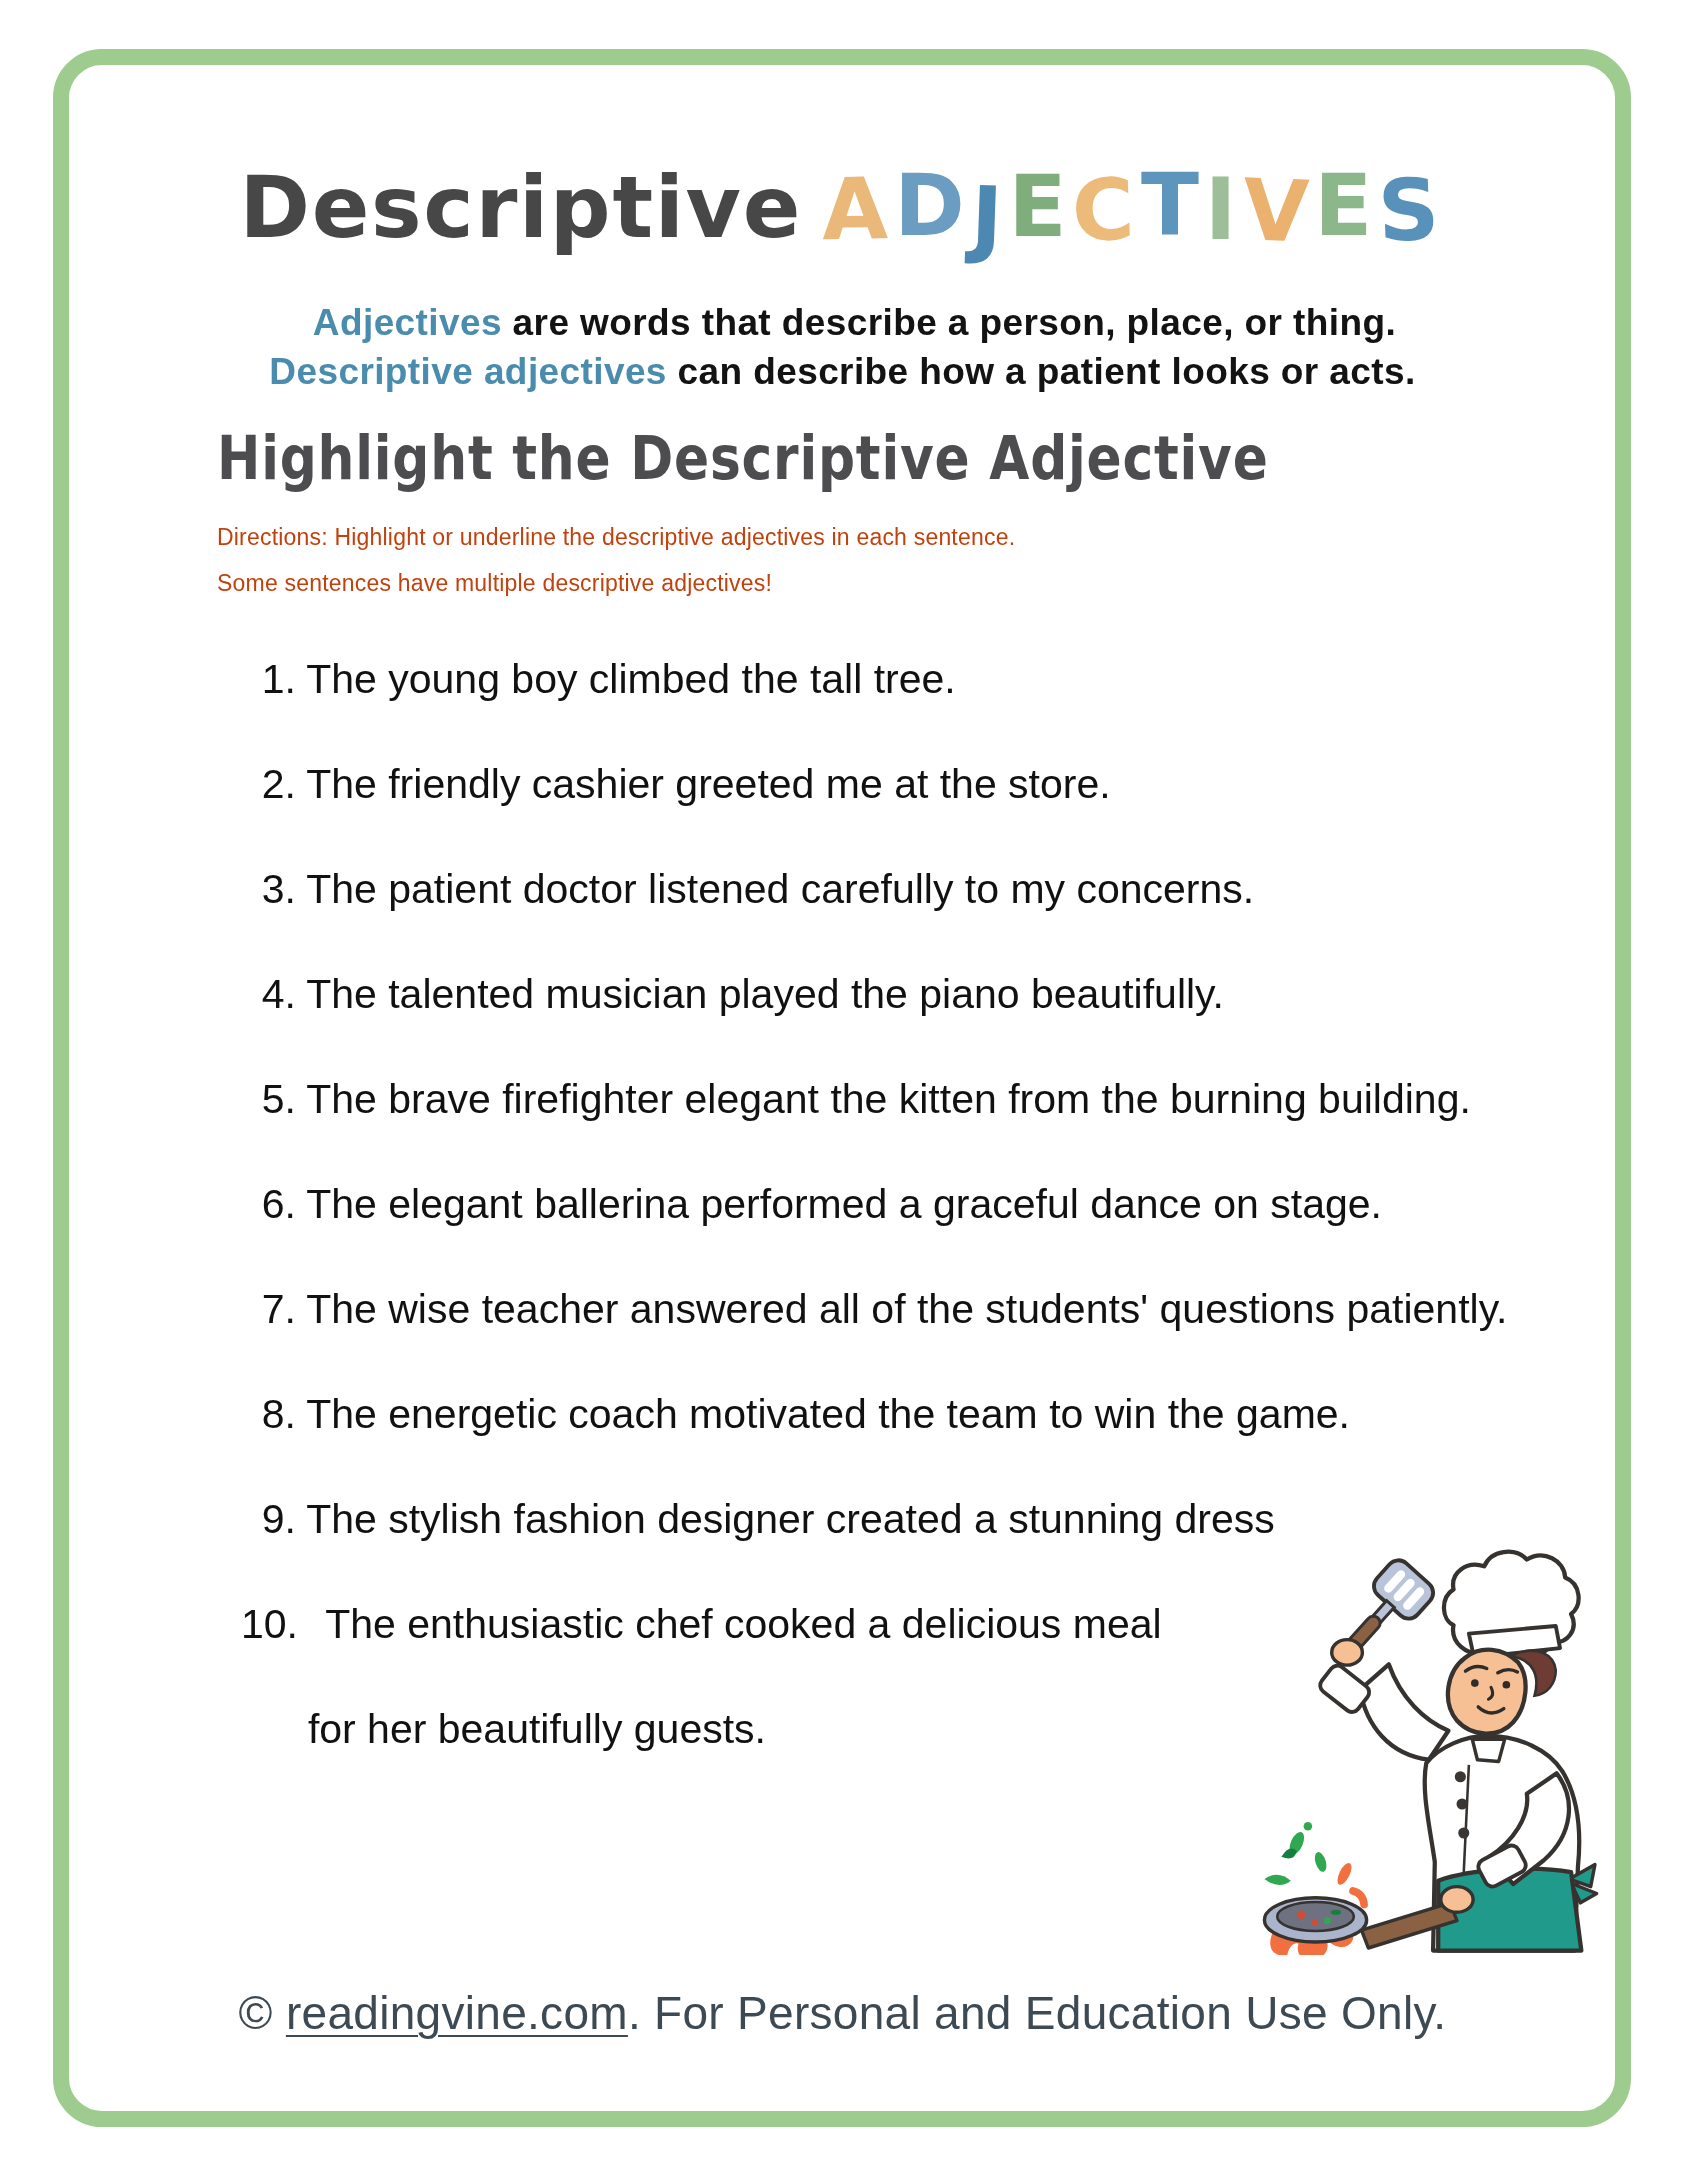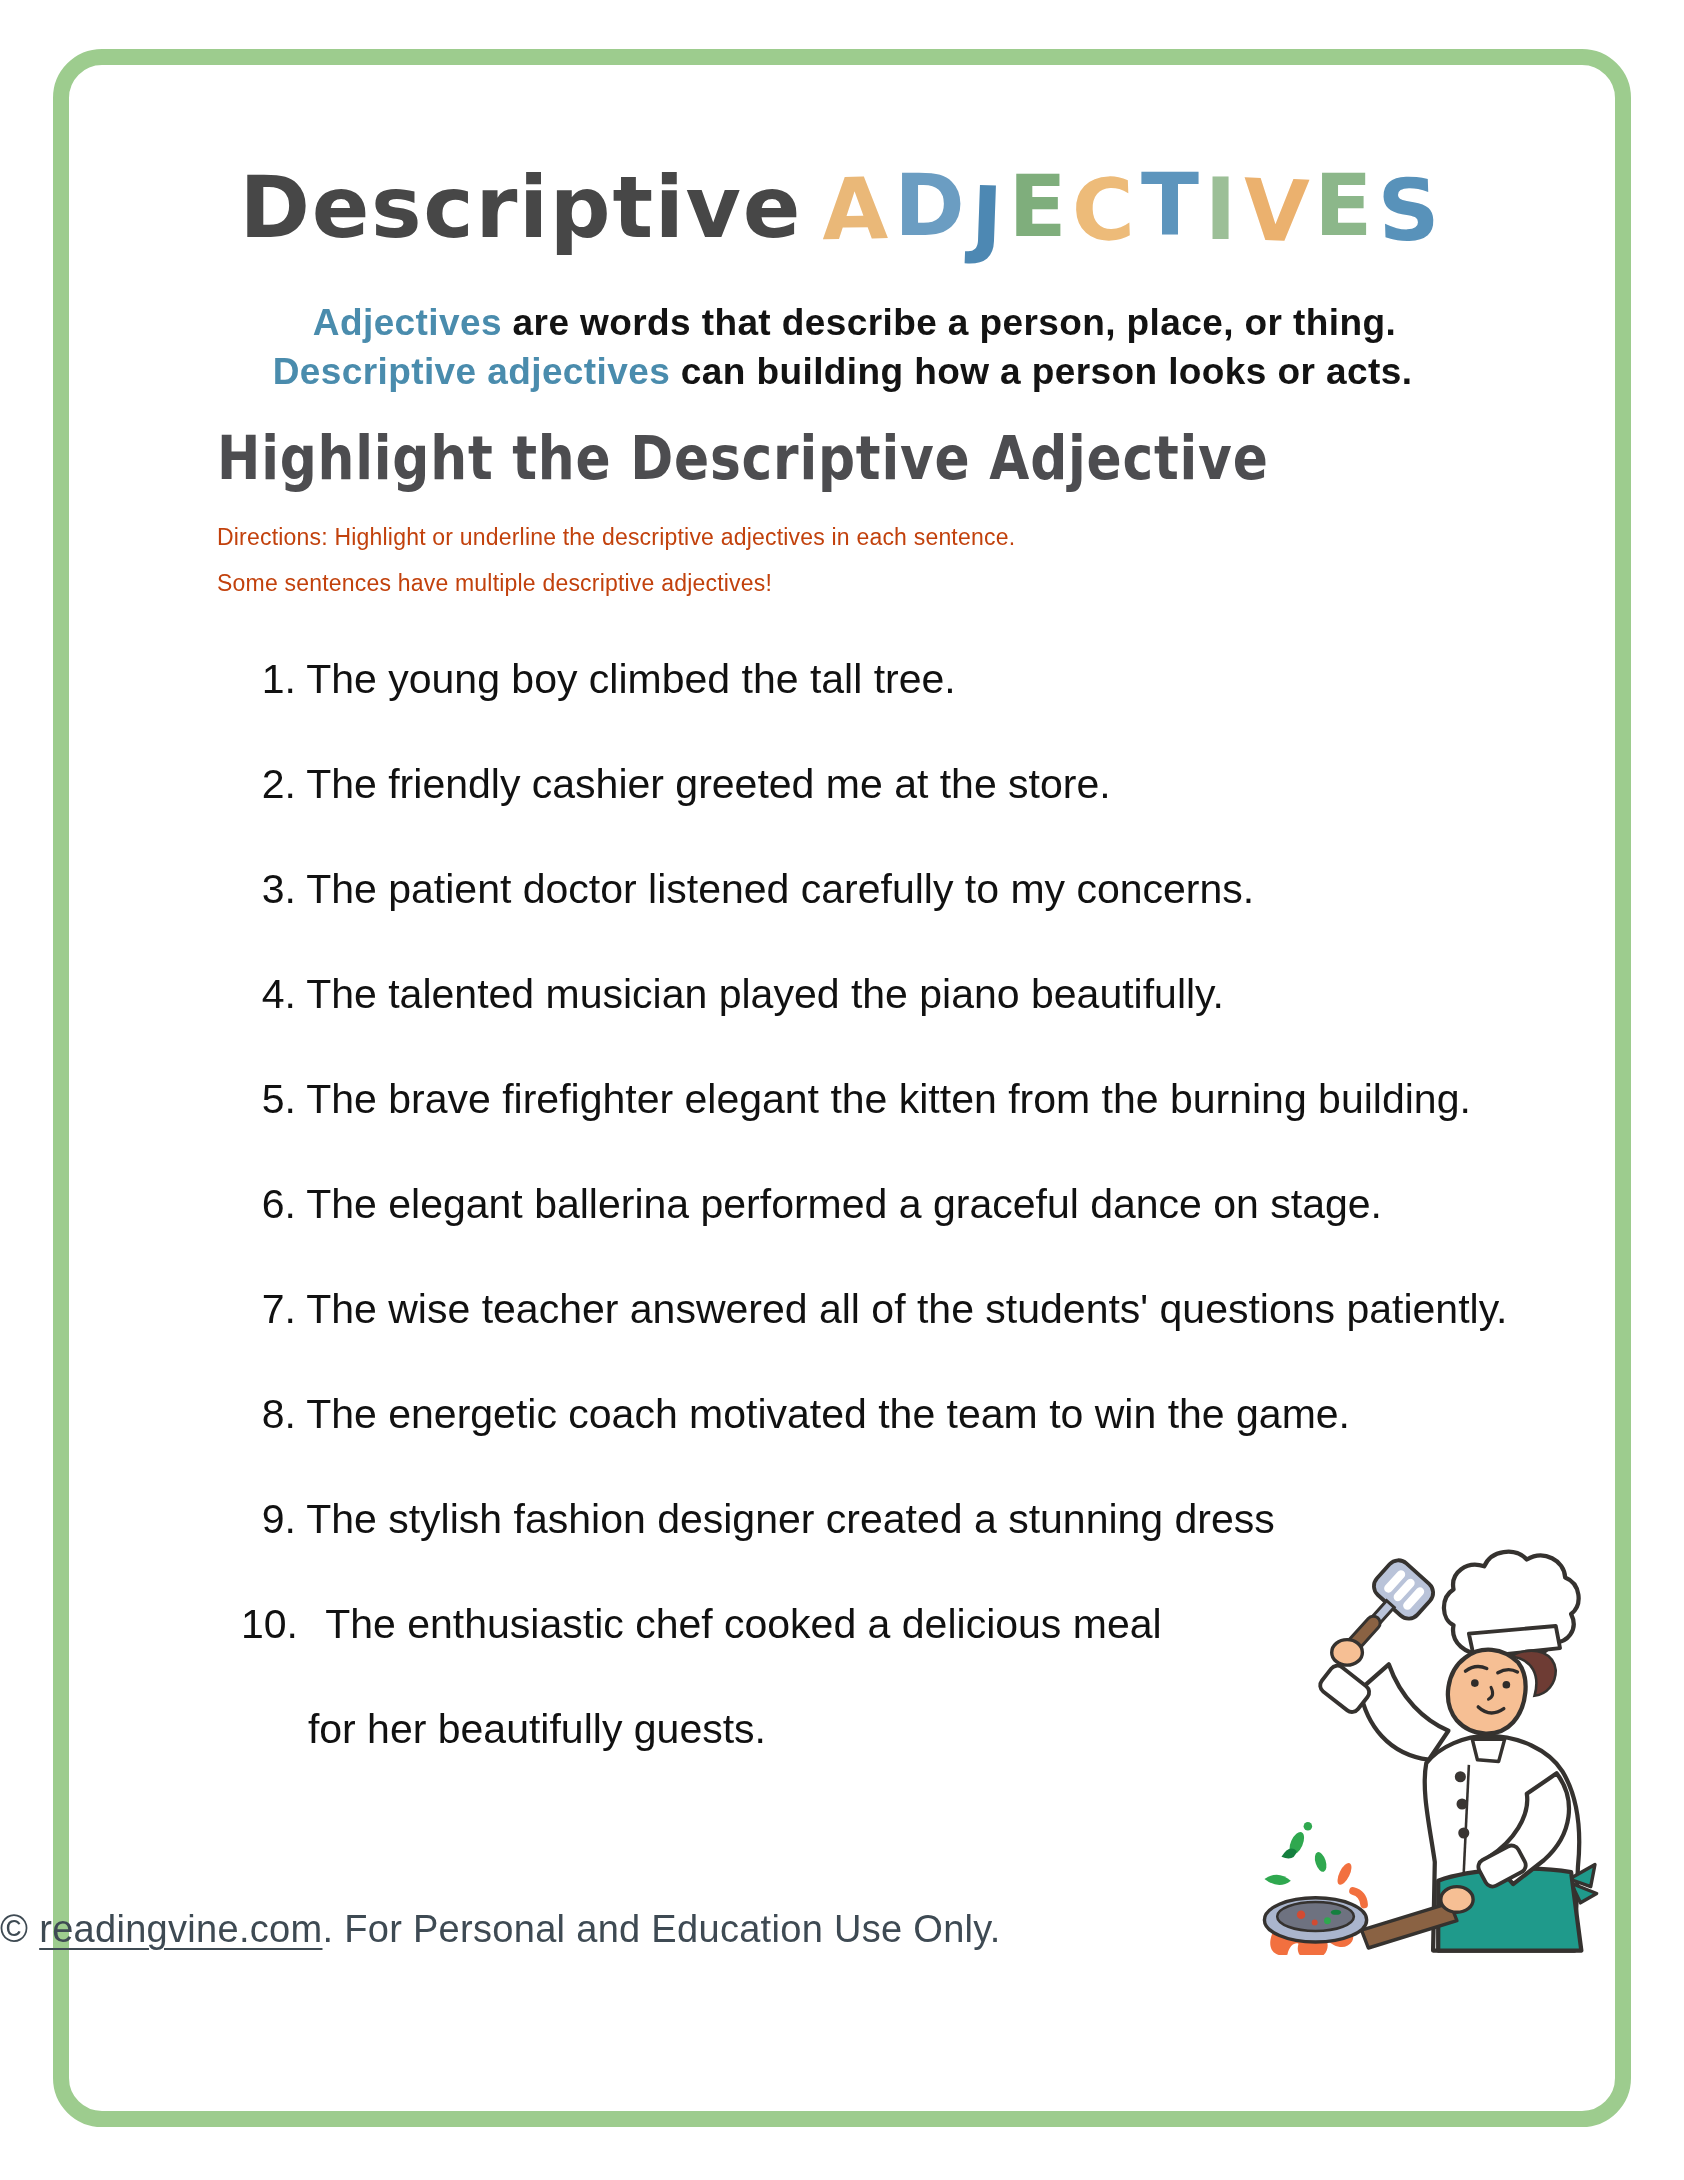--- a/index.html
+++ b/index.html
@@ -93,23 +93,23 @@
     color: #111111;
   }
   .row { height: 105px; display: flex; align-items: center; white-space: nowrap; }
   .row .num { width: 55px; text-align: right; margin-right: 10.2px; flex: none; }
   .row.ten .txt { margin-left: 19px; }
   .row.cont .txt { margin-left: 1.7px; }
 
   
   .footer {
     position: absolute;
-    top: 1908px; left: 0; width: 100%;
-    text-align: left;
-    font-size: 38px;
+    top: 1986px; left: 0; width: 100%;
+    text-align: center;
+    font-size: 46px;
     color: #3e4a53;
     letter-spacing: 0.3px;
   }
   .footer .flink {
     color: inherit;
     text-decoration: underline;
     text-underline-offset: 6px;
     text-decoration-thickness: 2.1px;
     cursor: pointer;
   }
@@ -128,21 +128,21 @@
 
 <div class="title">
   <span style="color: rgb(71, 71, 71);">Descriptive</span><span class="t-adj"><span style="color: rgb(234, 184, 120);">A</span><span style="color: rgb(107, 157, 194);">D</span><span style="color: rgb(77, 136, 179);">J</span><span style="color: rgb(127, 174, 124);">E</span><span style="color: rgb(237, 187, 121);">C</span><span style="color: rgb(93, 149, 189);">T</span><span style="color: rgb(156, 191, 151);">I</span><span style="color: rgb(235, 177, 110);">V</span><span style="color: rgb(140, 183, 138);">E</span><span style="color: rgb(88, 146, 186);">S</span></span>
 </div>
 
 <div class="intro">
   <span class="line">
     <span class="hl" style="color: rgb(74, 140, 173); margin-left: 24px;">Adjectives</span><span> are words that describe a person, place, or thing.</span>
   </span>
   <span class="line">
-    <span class="hl" style="color: rgb(74, 140, 173);">Descriptive adjectives</span><span> can building how a person looks or acts.</span>
+    <span class="hl" style="color: rgb(74, 140, 173);">Descriptive adjectives</span><span> can describe how a patient looks or acts.</span>
   </span>
 </div>
 
 <h2 class="heading" style="color: rgb(77, 77, 80);">Highlight the Descriptive Adjective</h2>
 
 <div class="directions">
   <span>Directions: Highlight or underline the descriptive adjectives in each sentence.</span>
   <span>Some sentences have multiple descriptive adjectives!</span>
 </div>
 

